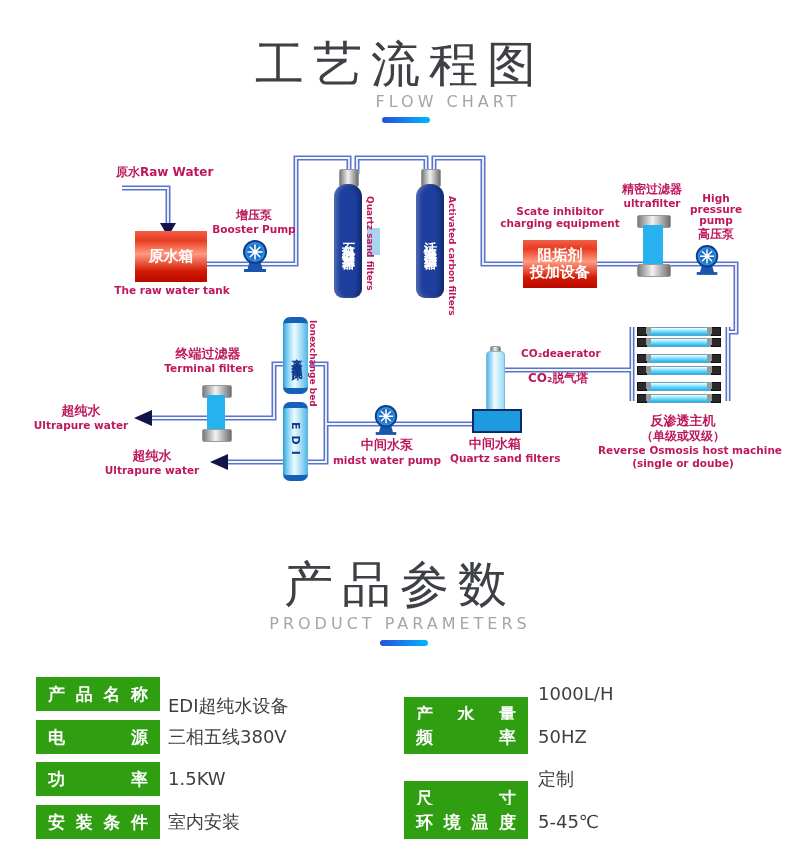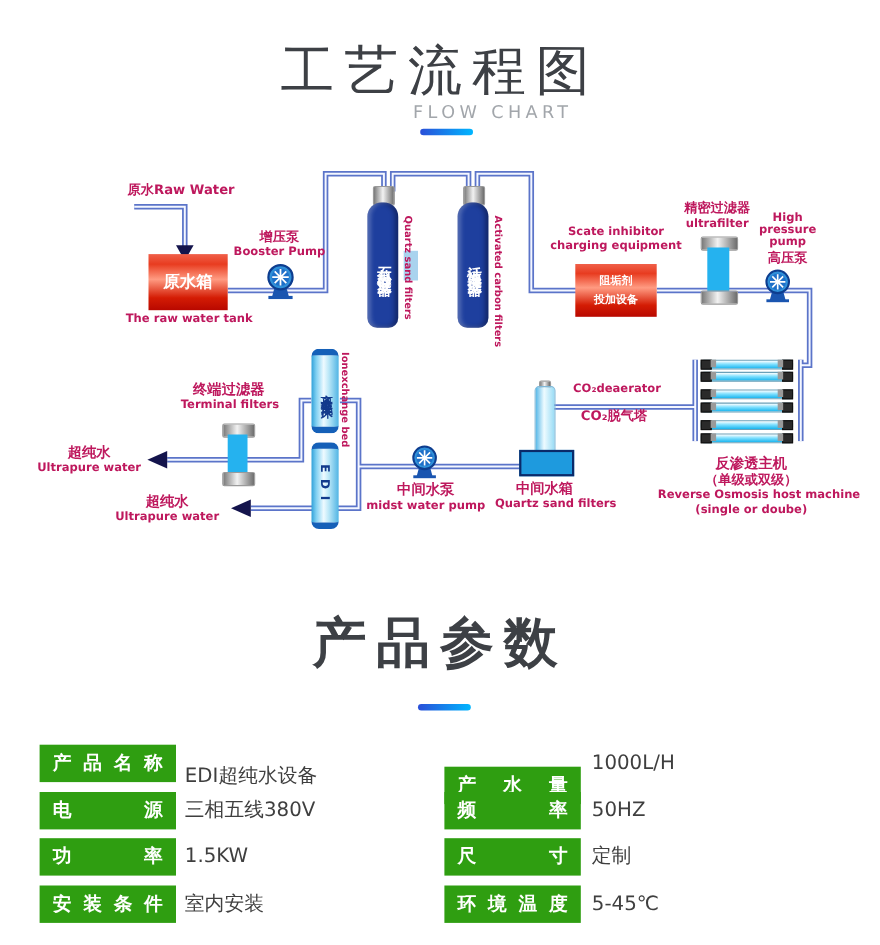--- a/index.html
+++ b/index.html
@@ -124,21 +124,21 @@
   <div class="lbl vtxt" style="left:365px;top:196px;font-size:9px;">Quartz sand filters</div>
 
   <div class="silver-cap" style="left:421px;top:169px;width:18px;height:16px;"></div>
   <div class="navy-tank" style="left:416px;top:184px;width:28px;height:114px;">
     <span>活性炭过滤器</span>
   </div>
   <div class="lbl vtxt" style="left:447px;top:196px;font-size:9px;">Activated carbon filters</div>
 
   <div class="lbl en11 ctr" style="left:505px;top:205px;width:110px;">Scate inhibitor</div>
   <div class="lbl en11 ctr" style="left:498px;top:217px;width:124px;">charging equipment</div>
-  <div class="redbox" style="left:523px;top:240px;width:74px;height:48px;font-size:10px;line-height:17px;justify-content:center;">
+  <div class="redbox" style="left:523px;top:240px;width:74px;height:48px;font-size:15px;line-height:17px;justify-content:center;">
     <span>阻垢剂</span>
     <span>投加设备</span>
   </div>
 
   <div class="lbl cjk12 ctr" style="left:612px;top:181px;width:80px;">精密过滤器</div>
   <div class="lbl en11 ctr" style="left:612px;top:197px;width:80px;">ultrafilter</div>
   <div class="silver-cap" style="left:637px;top:215px;width:32px;height:11px;"></div>
   <div class="cyan-cyl" style="left:643px;top:225px;width:20px;height:40px;"></div>
   <div class="silver-cap" style="left:637px;top:264px;width:32px;height:11px;"></div>
 
@@ -241,34 +241,35 @@
   <div class="lbl en11 ctr" style="left:145px;top:362px;width:128px;">Terminal filters</div>
   <div class="silver-cap" style="left:202px;top:385px;width:28px;height:11px;"></div>
   <div class="cyan-cyl" style="left:207px;top:395px;width:18px;height:36px;"></div>
   <div class="silver-cap" style="left:202px;top:429px;width:28px;height:11px;"></div>
 
   <div class="lbl cjk13 ctr" style="left:46px;top:402px;width:70px;">超纯水</div>
   <div class="lbl en11 ctr" style="left:26px;top:419px;width:110px;">Ultrapure water</div>
   <div class="lbl cjk13 ctr" style="left:117px;top:447px;width:70px;">超纯水</div>
   <div class="lbl en11 ctr" style="left:97px;top:464px;width:110px;">Ultrapure water</div>
 
-  <div class="big-title" style="top:552px;font-weight:bold;">产品参数</div>
+  <div class="big-title" style="top:552px;">产品参数</div>
+  <div class="sub-title" style="top:614px;">PRODUCT PARAMETERS</div>
   <div class="accent-bar" style="left:380px;top:640px;"></div>
 
   <div class="pbox" style="left:36px;top:677px;">产品名称</div>
   <div class="pval" style="left:168px;top:689px;">EDI超纯水设备</div>
   <div class="pbox" style="left:36px;top:720px;">电源</div>
   <div class="pval" style="left:168px;top:720px;">三相五线380V</div>
   <div class="pbox" style="left:36px;top:762px;">功率</div>
   <div class="pval" style="left:168px;top:762px;">1.5KW</div>
   <div class="pbox" style="left:36px;top:805px;">安装条件</div>
   <div class="pval" style="left:168px;top:805px;">室内安装</div>
 
   <div class="pbox" style="left:404px;top:677px;margin-top:20px;">产水量</div>
   <div class="pval" style="left:538px;top:677px;">1000L/H</div>
   <div class="pbox" style="left:404px;top:720px;">频率</div>
   <div class="pval" style="left:538px;top:720px;">50HZ</div>
-  <div class="pbox" style="left:404px;top:762px;">尺寸</div>
+  <div class="pbox" style="left:404px;top:781px;">尺寸</div>
   <div class="pval" style="left:538px;top:762px;">定制</div>
   <div class="pbox" style="left:404px;top:805px;">环境温度</div>
   <div class="pval" style="left:538px;top:805px;">5-45℃</div>
 
 </div>
 
 </body></html>

